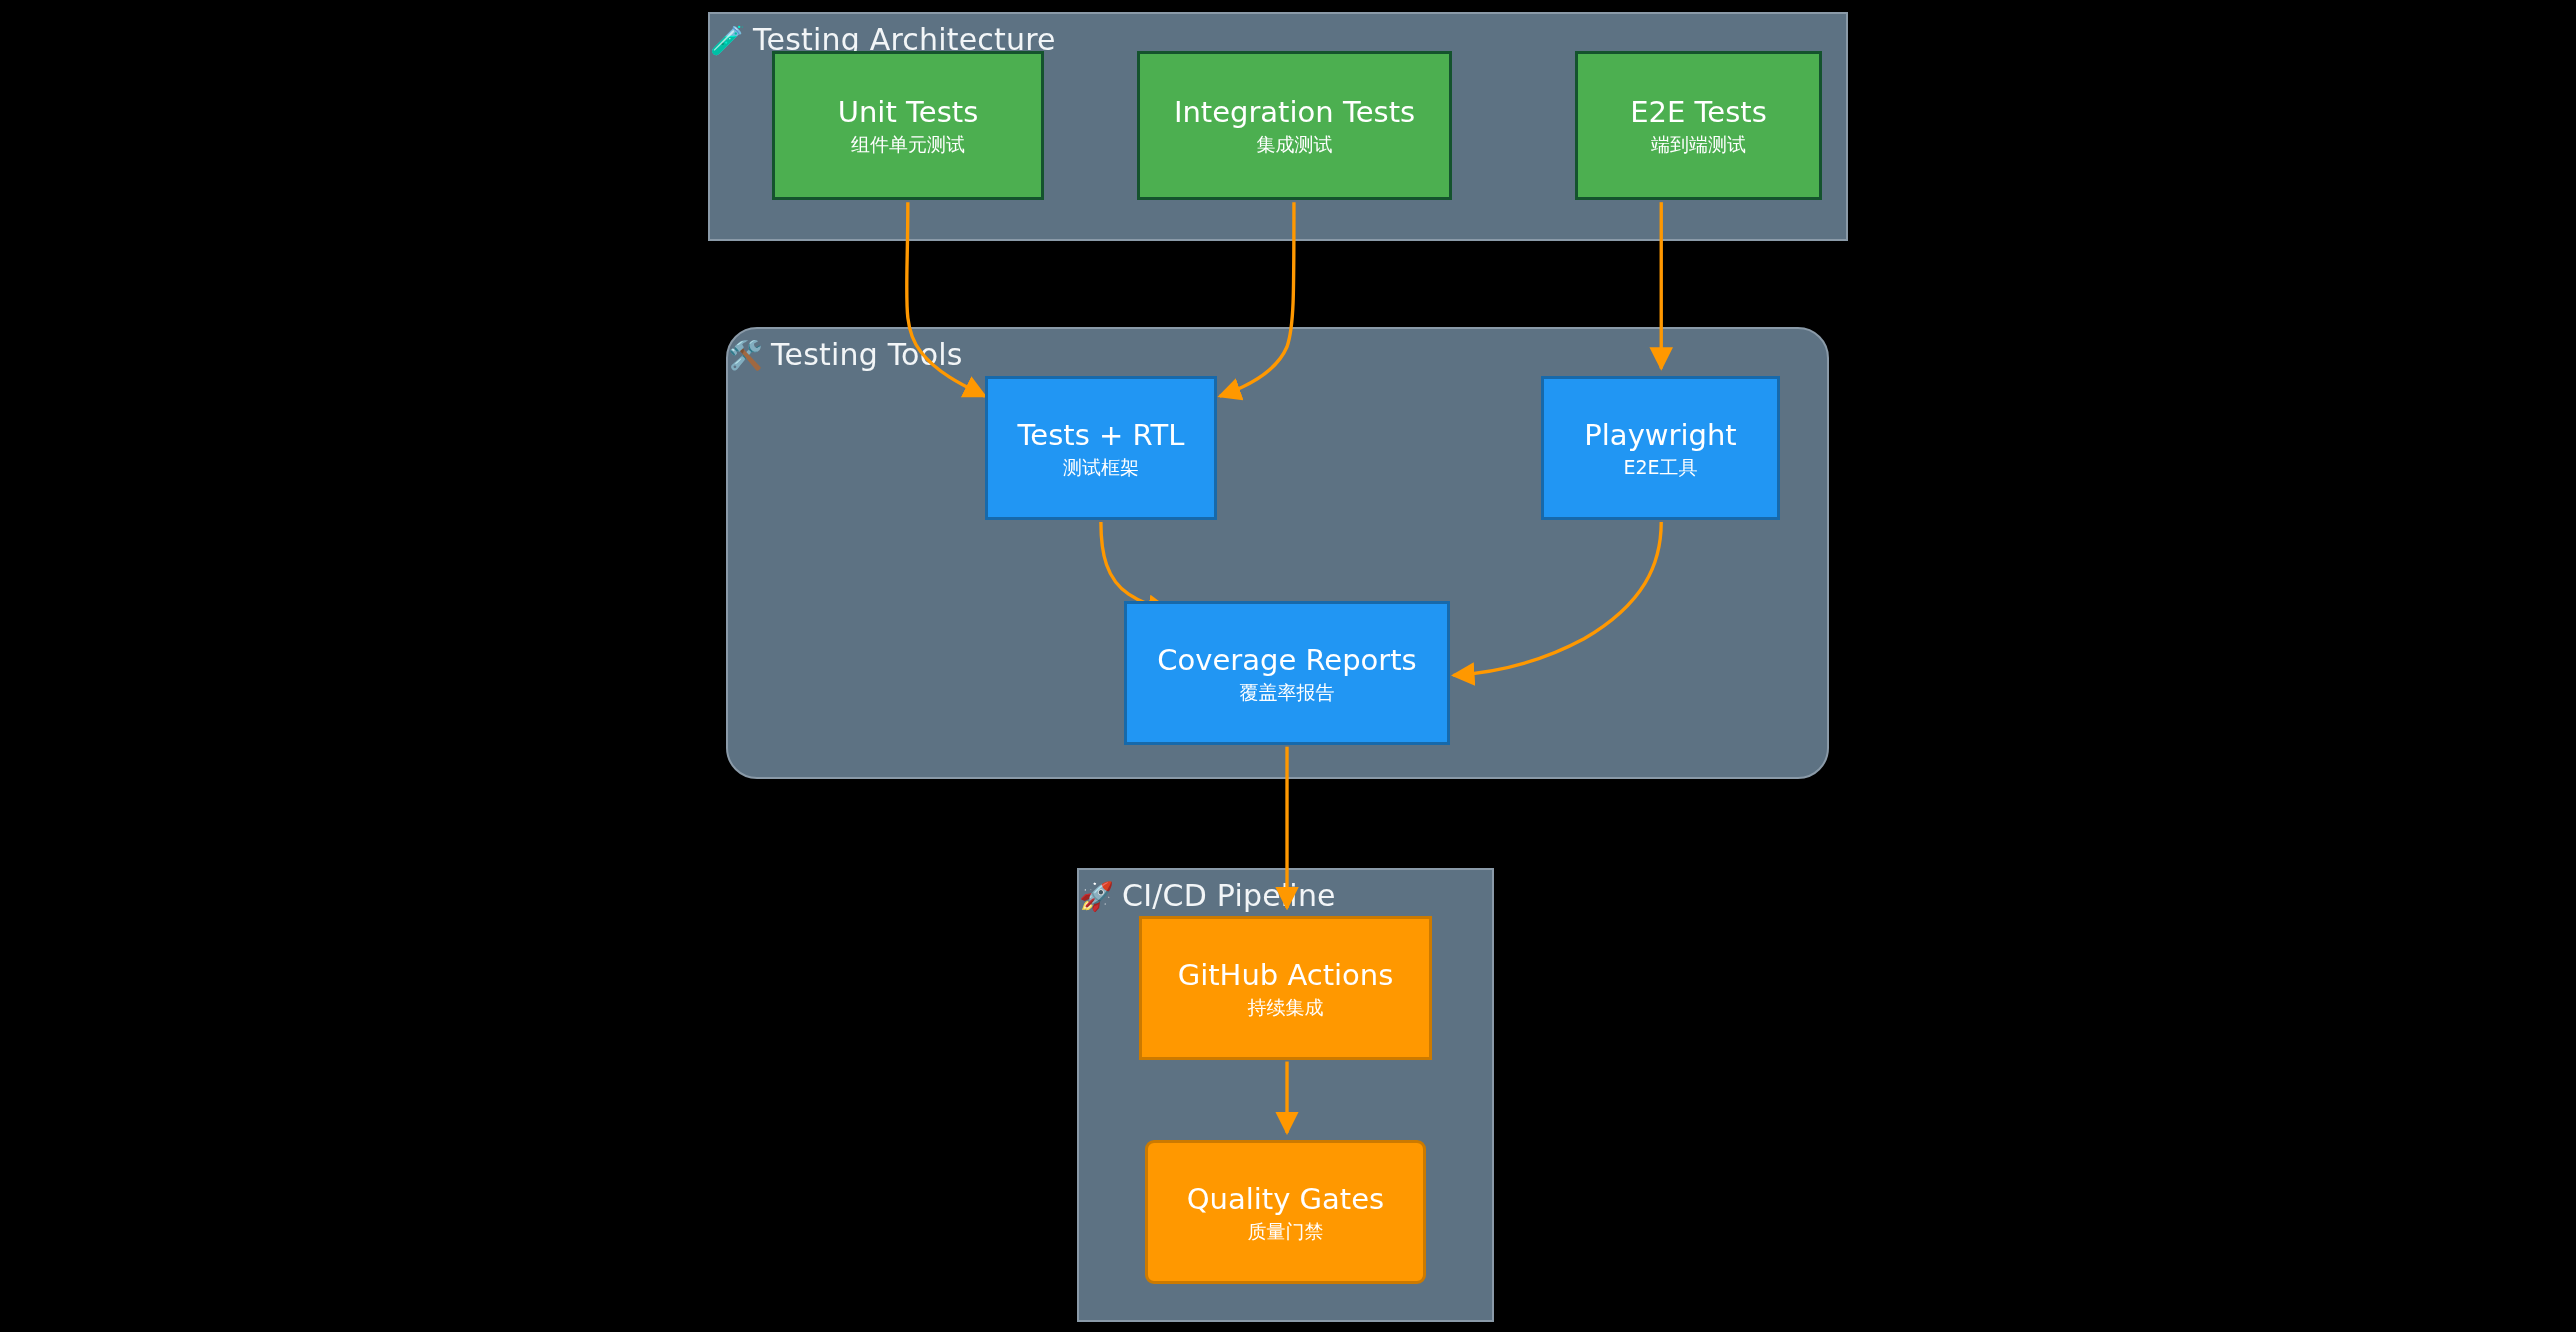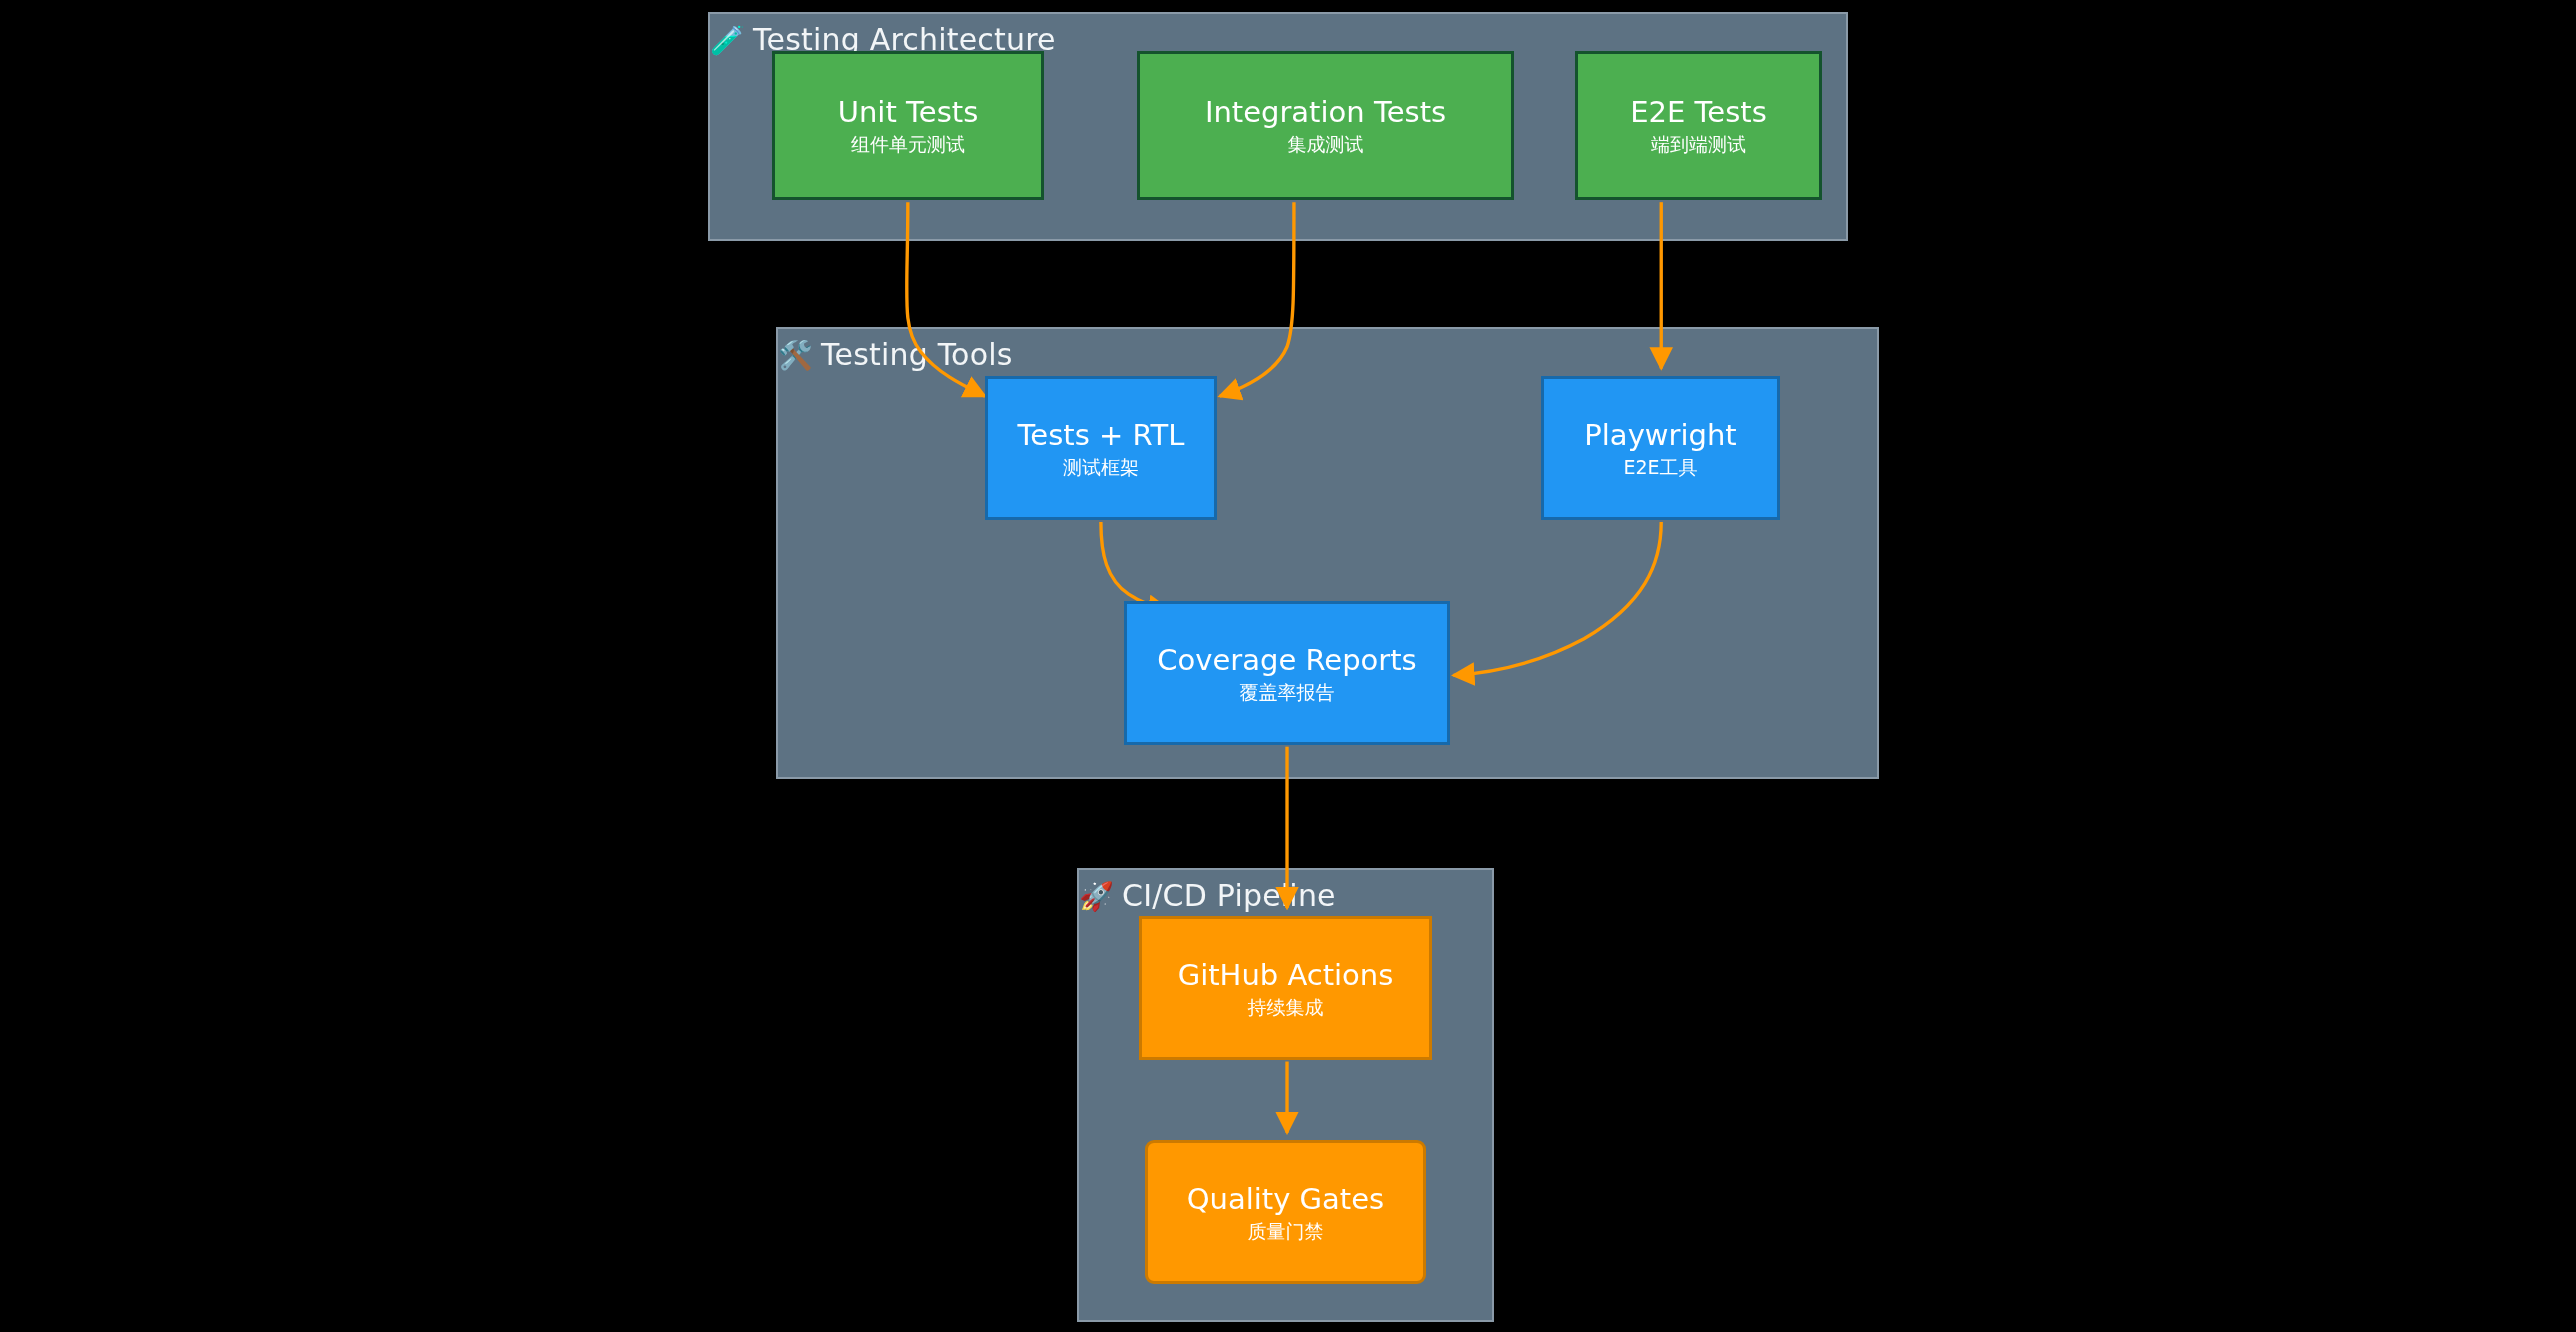--- a/index.html
+++ b/index.html
@@ -86,21 +86,21 @@
 <body>
 
 <div id="canvas">
 
   <div class="cluster" id="cluster-testing-architecture" style="left: 708px; top: 12px; width: 1140px; height: 229px;">
     <div class="cluster-title">
       <span class="emoji">🧪</span><span>Testing Architecture</span>
     </div>
   </div>
 
-  <div class="cluster" id="cluster-testing-tools" style="left: 776px; top: 327px; width: 1103px; height: 452px;">
+  <div class="cluster" id="cluster-testing-tools" style="left: 726px; top: 327px; width: 1103px; height: 452px; border-radius: 31px;">
     <div class="cluster-title">
       <span class="emoji">🛠️</span><span>Testing Tools</span>
     </div>
   </div>
 
   <div class="cluster" id="cluster-ci-cd-pipeline" style="left: 1077px; top: 868px; width: 417px; height: 454px;">
     <div class="cluster-title">
       <span class="emoji">🚀</span><span>CI/CD Pipeline</span>
     </div>
   </div>
@@ -120,21 +120,21 @@
       <path d="M 1300,754 L 1300,917"></path>
       <path d="M 1300,1072 L 1300,1144"></path>
     </g>
   </svg>
 
   <div class="node green" id="node-unit-tests" style="left: 772px; top: 51px; width: 272px; height: 149px;">
     <div class="l1">Unit Tests</div>
     <div class="l2">组件单元测试</div>
   </div>
 
-  <div class="node green" id="node-integration-tests" style="left: 1137px; top: 51px; width: 377px; height: 149px;">
+  <div class="node green" id="node-integration-tests" style="left: 1137px; top: 51px; width: 315px; height: 149px;">
     <div class="l1">Integration Tests</div>
     <div class="l2">集成测试</div>
   </div>
 
   <div class="node green" id="node-e2e-tests" style="left: 1575px; top: 51px; width: 247px; height: 149px;">
     <div class="l1">E2E Tests</div>
     <div class="l2">端到端测试</div>
   </div>
 
   <div class="node blue" id="node-jest-rtl" style="left: 985px; top: 376px; width: 232px; height: 144px;">

